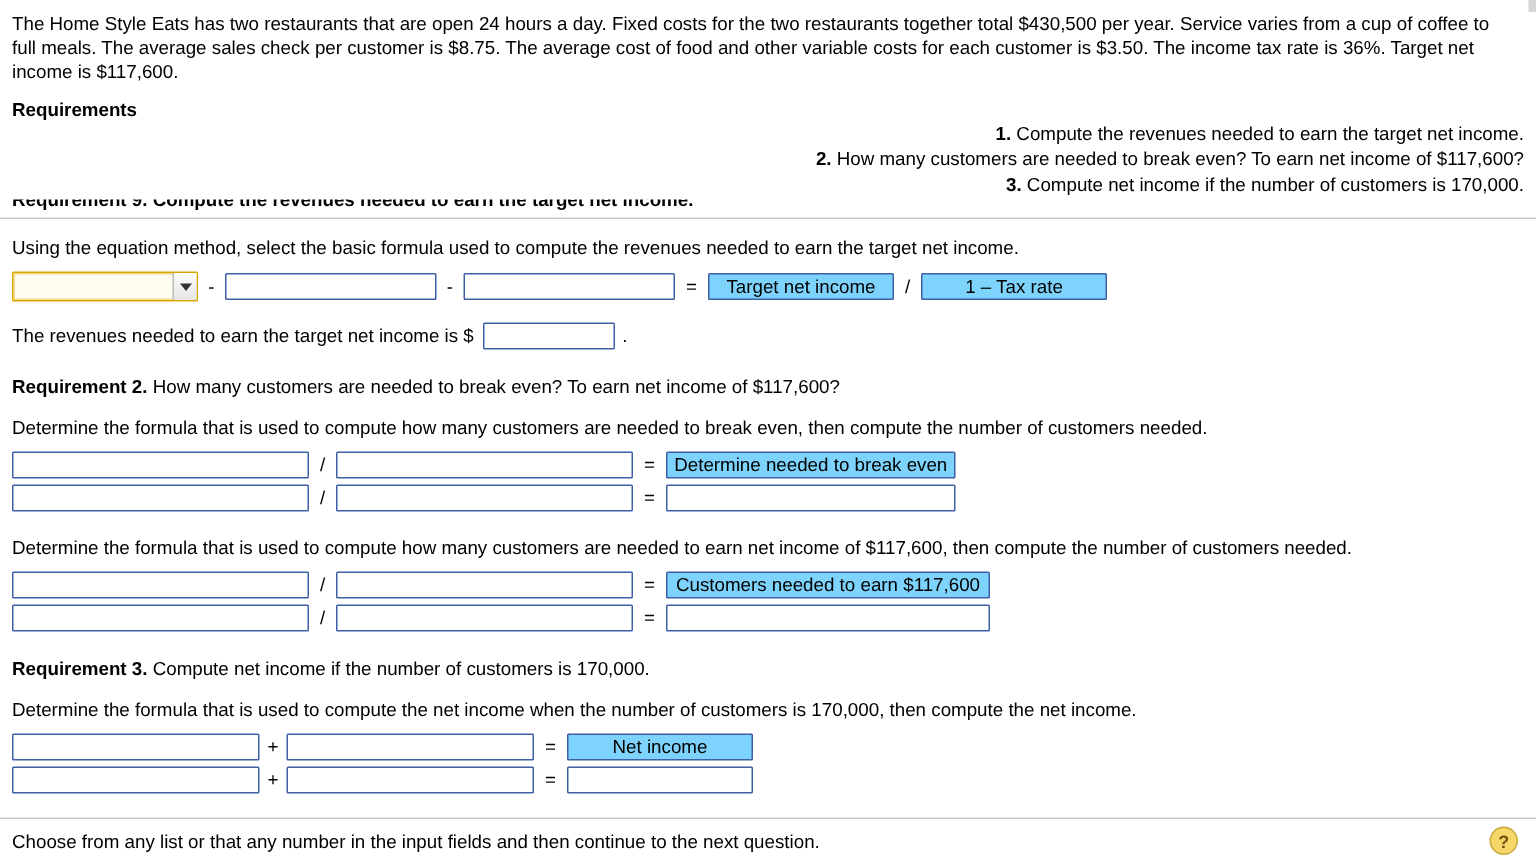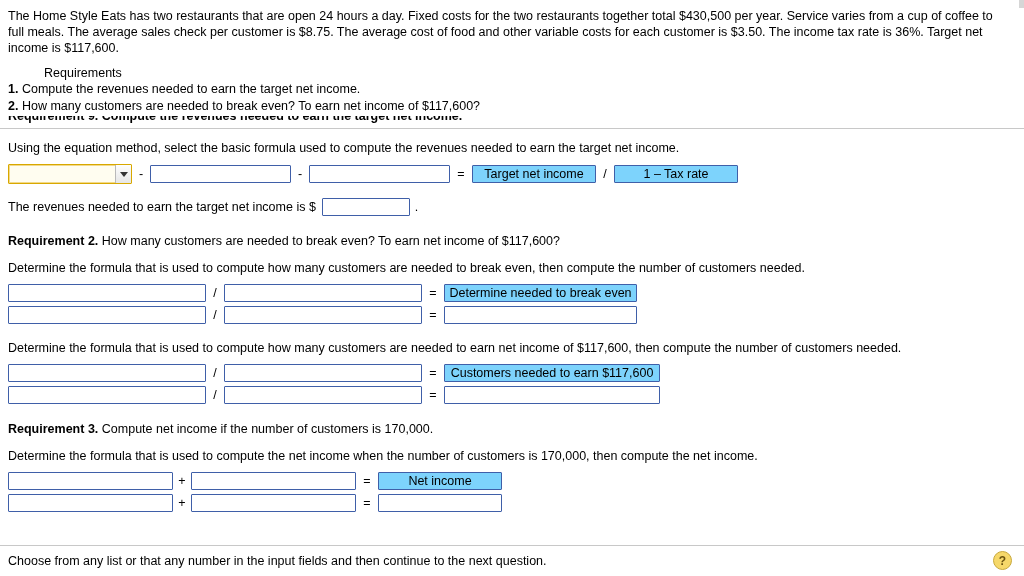--- a/index.html
+++ b/index.html
@@ -22,31 +22,31 @@
     height: 576px;
     box-sizing: border-box;
     padding: 0;
   }
   .intro {
     padding: 8px 12px 0 8px;
     line-height: 16px;
     font-size: 12.5px;
   }
   .req-head {
-    font-weight: normal;
+    font-weight: bold;
     padding: 10px 8px 0 8px;
     font-size: 12.5px;
-    margin-left: 36px;
   }
   .req-list {
     padding: 0 8px;
     line-height: 16px;
   }
   .req-list div {
     padding-top: 1px;
+    text-align: right;
   }
   b, .b { font-weight: bold; }
 
   .ghost-row {
     position: relative;
     height: 12px;
     overflow: hidden;
     padding: 0 8px;
     margin-top: 2px;
   }
@@ -197,20 +197,24 @@
   <div class="req-head">Requirements</div>
   <div class="req-list">
     <div>
       <span class="b">1.</span>
       <span>Compute the revenues needed to earn the target net income.</span>
     </div>
     <div>
       <span class="b">2.</span>
       <span>How many customers are needed to break even? To earn net income of $117,600?</span>
     </div>
+    <div>
+      <span class="b">3.</span>
+      <span>Compute net income if the number of customers is 170,000.</span>
+    </div>
   </div>
 
   <div class="ghost-row">
     <div class="ghost-text">Requirement 9. Compute the revenues needed to earn the target net income.</div>
   </div>
   <hr class="hrule">
 
   <div class="body-area">
 
     <div class="para">Using the equation method, select the basic formula used to compute the revenues needed to earn the target net income.</div>

